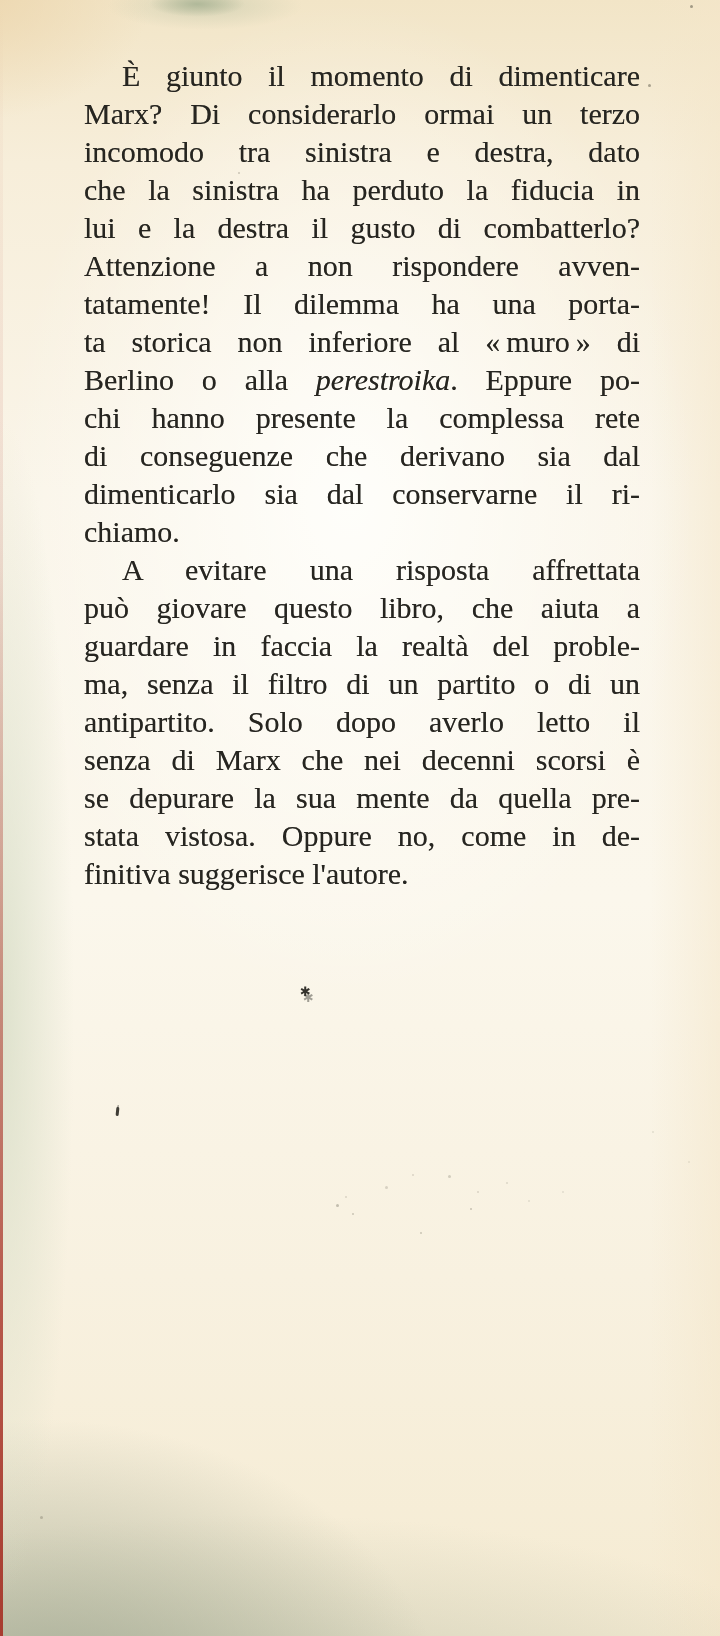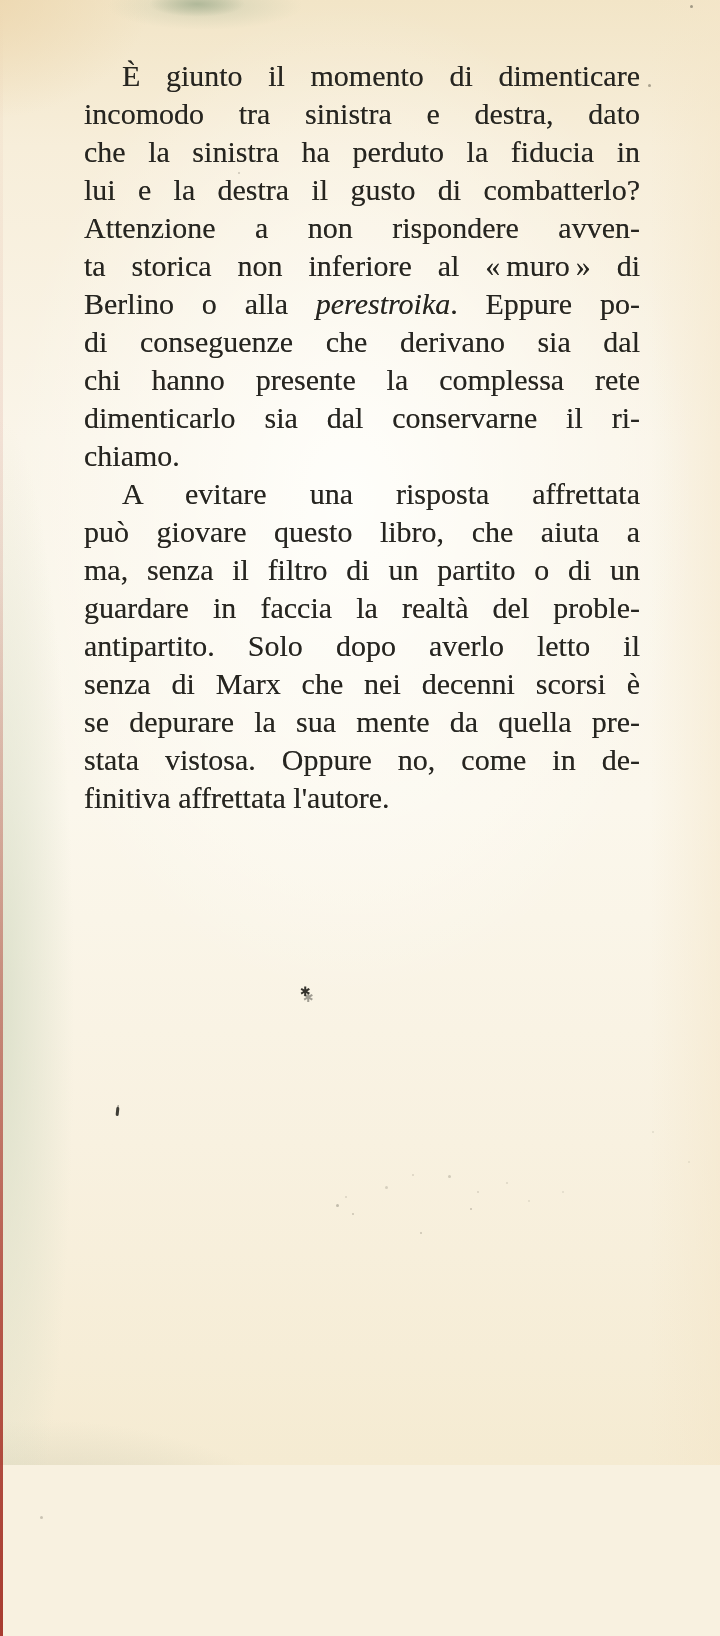--- a/index.html
+++ b/index.html
@@ -3,21 +3,21 @@
 <meta charset="utf-8">
 <style>
   html, body {
     margin: 0; padding: 0;
     width: 720px; height: 1636px;
     overflow: hidden;
     background: #f8f1e0;
   }
   .page {
     position: relative;
-    width: 720px; height: 1465px;
+    width: 720px; height: 1636px;
     font-family: "Liberation Serif", "DejaVu Serif", serif;
     background:
       
       radial-gradient(ellipse 60px 16px at 197px 4px, rgba(166,177,146,0.80), rgba(166,177,146,0) 80%),
       radial-gradient(ellipse 130px 32px at 205px 6px, rgba(180,190,160,0.45), rgba(180,190,160,0) 75%),
       
       radial-gradient(ellipse 240px 180px at -20px -10px, rgba(236,213,172,0.85), rgba(236,213,172,0) 72%),
       
       radial-gradient(ellipse 95px 760px at 0px 1010px, rgba(214,220,197,0.80), rgba(214,220,197,0) 78%),
       
@@ -68,41 +68,43 @@
 </style>
 </head>
 <body>
 
 <div class="page">
   <div class="red-edge"></div>
 
   <div class="text-block">
       <div class="para">
         <div class="line indent"><span>È giunto il momento di dimenticare</span></div>
+        <div class="line"><span>Marx? Di considerarlo ormai un terzo</span></div>
         <div class="line"><span>incomodo tra sinistra e destra, dato</span></div>
         <div class="line"><span>che la sinistra ha perduto la fiducia in</span></div>
         <div class="line"><span>lui e la destra il gusto di combatterlo?</span></div>
         <div class="line"><span>Attenzione a non rispondere avven-</span></div>
+        <div class="line"><span>tatamente! Il dilemma ha una porta-</span></div>
         <div class="line"><span>ta storica non inferiore al « muro » di</span></div>
         <div class="line"><span>Berlino o alla </span><i>perestroika</i><span>. Eppure po-</span></div>
+        <div class="line"><span>chi hanno presente la complessa rete</span></div>
         <div class="line"><span>di conseguenze che derivano sia dal</span></div>
-        <div class="line"><span>chi hanno presente la complessa rete</span></div>
         <div class="line"><span>dimenticarlo sia dal conservarne il ri-</span></div>
         <div class="line last"><span>chiamo.</span></div>
       </div>
       <div class="para">
         <div class="line indent"><span>A evitare una risposta affrettata</span></div>
         <div class="line"><span>può giovare questo libro, che aiuta a</span></div>
+        <div class="line"><span>guardare in faccia la realtà del proble-</span></div>
         <div class="line"><span>ma, senza il filtro di un partito o di un</span></div>
-        <div class="line"><span>guardare in faccia la realtà del proble-</span></div>
         <div class="line"><span>antipartito. Solo dopo averlo letto il</span></div>
         <div class="line"><span>senza di Marx che nei decenni scorsi è</span></div>
         <div class="line"><span>se depurare la sua mente da quella pre-</span></div>
         <div class="line"><span>stata vistosa. Oppure no, come in de-</span></div>
-        <div class="line last"><span>finitiva affrettata l'autore.</span></div>
+        <div class="line last"><span>finitiva suggerisce l'autore.</span></div>
       </div>
     </div>
 
   <span class="section-star">✱</span>
 
   <div class="ink-speck"></div>
 
   <div class="speck" style="left:648px;top:84px;width:3px;height:3px;opacity:.5"></div>
   <div class="speck" style="left:690px;top:5px;width:3px;height:3px;opacity:.55"></div>
   <div class="speck" style="left:238px;top:172px;width:2px;height:2px;opacity:.3"></div>

